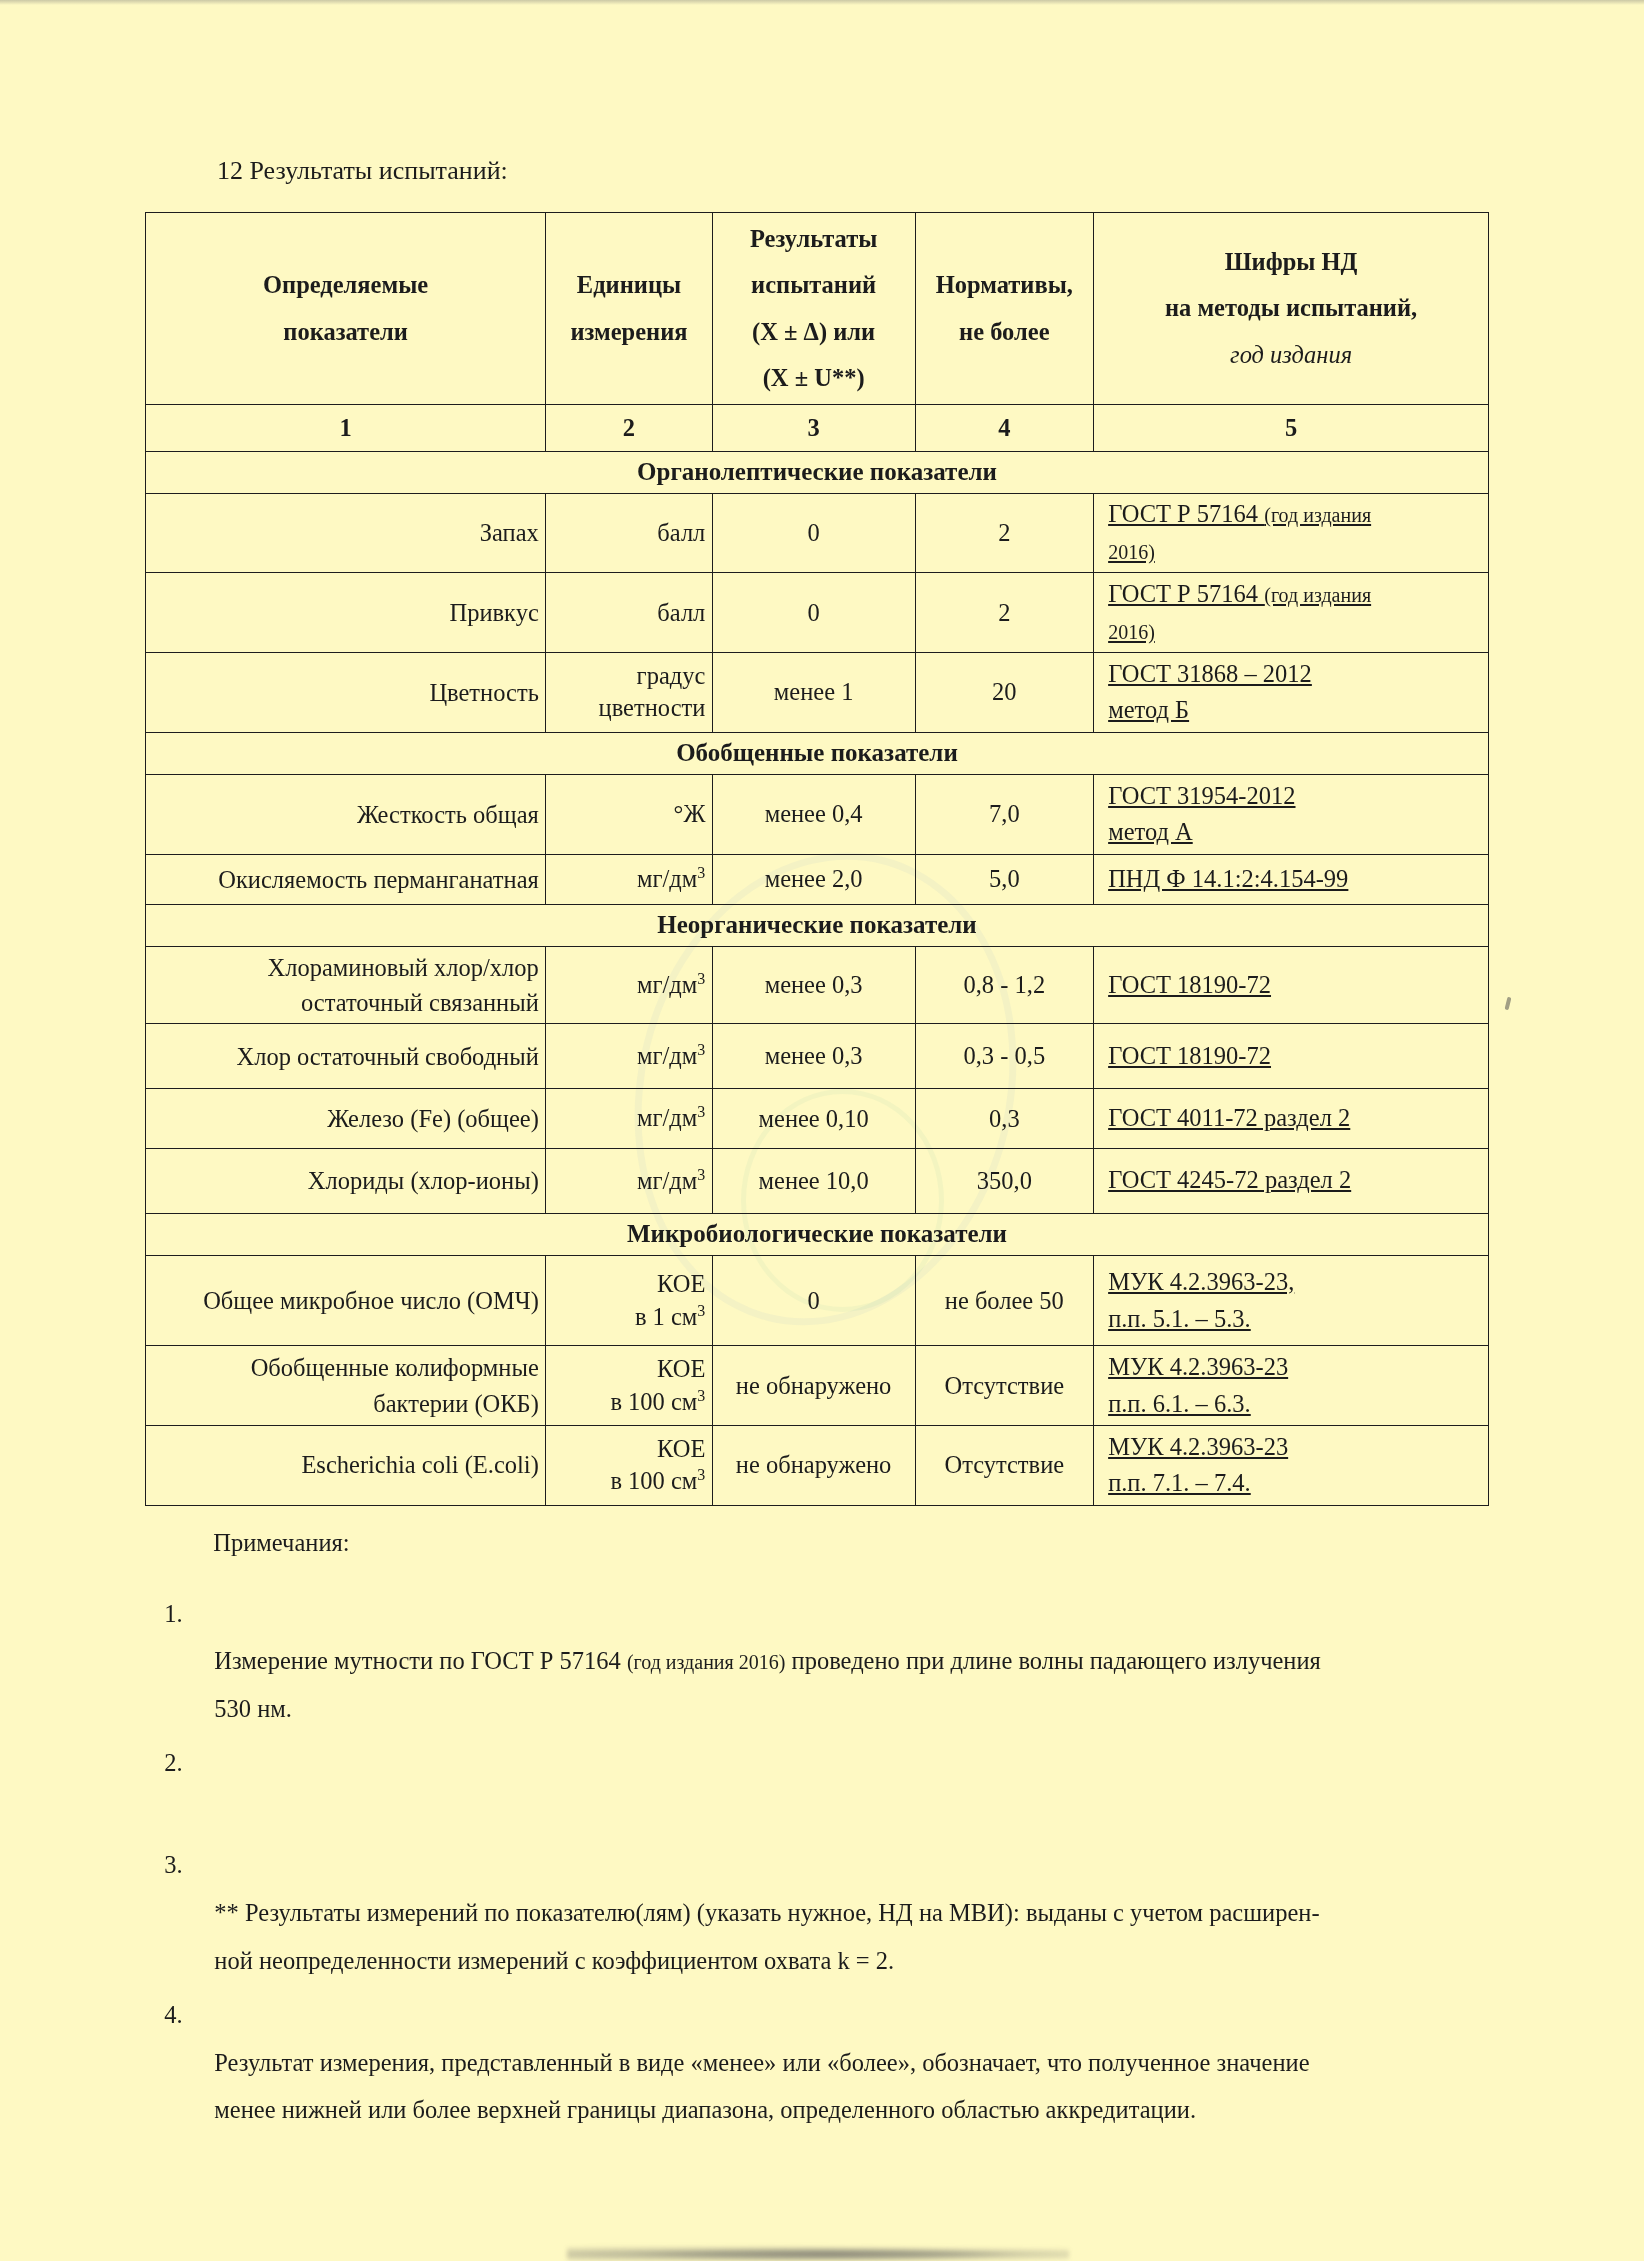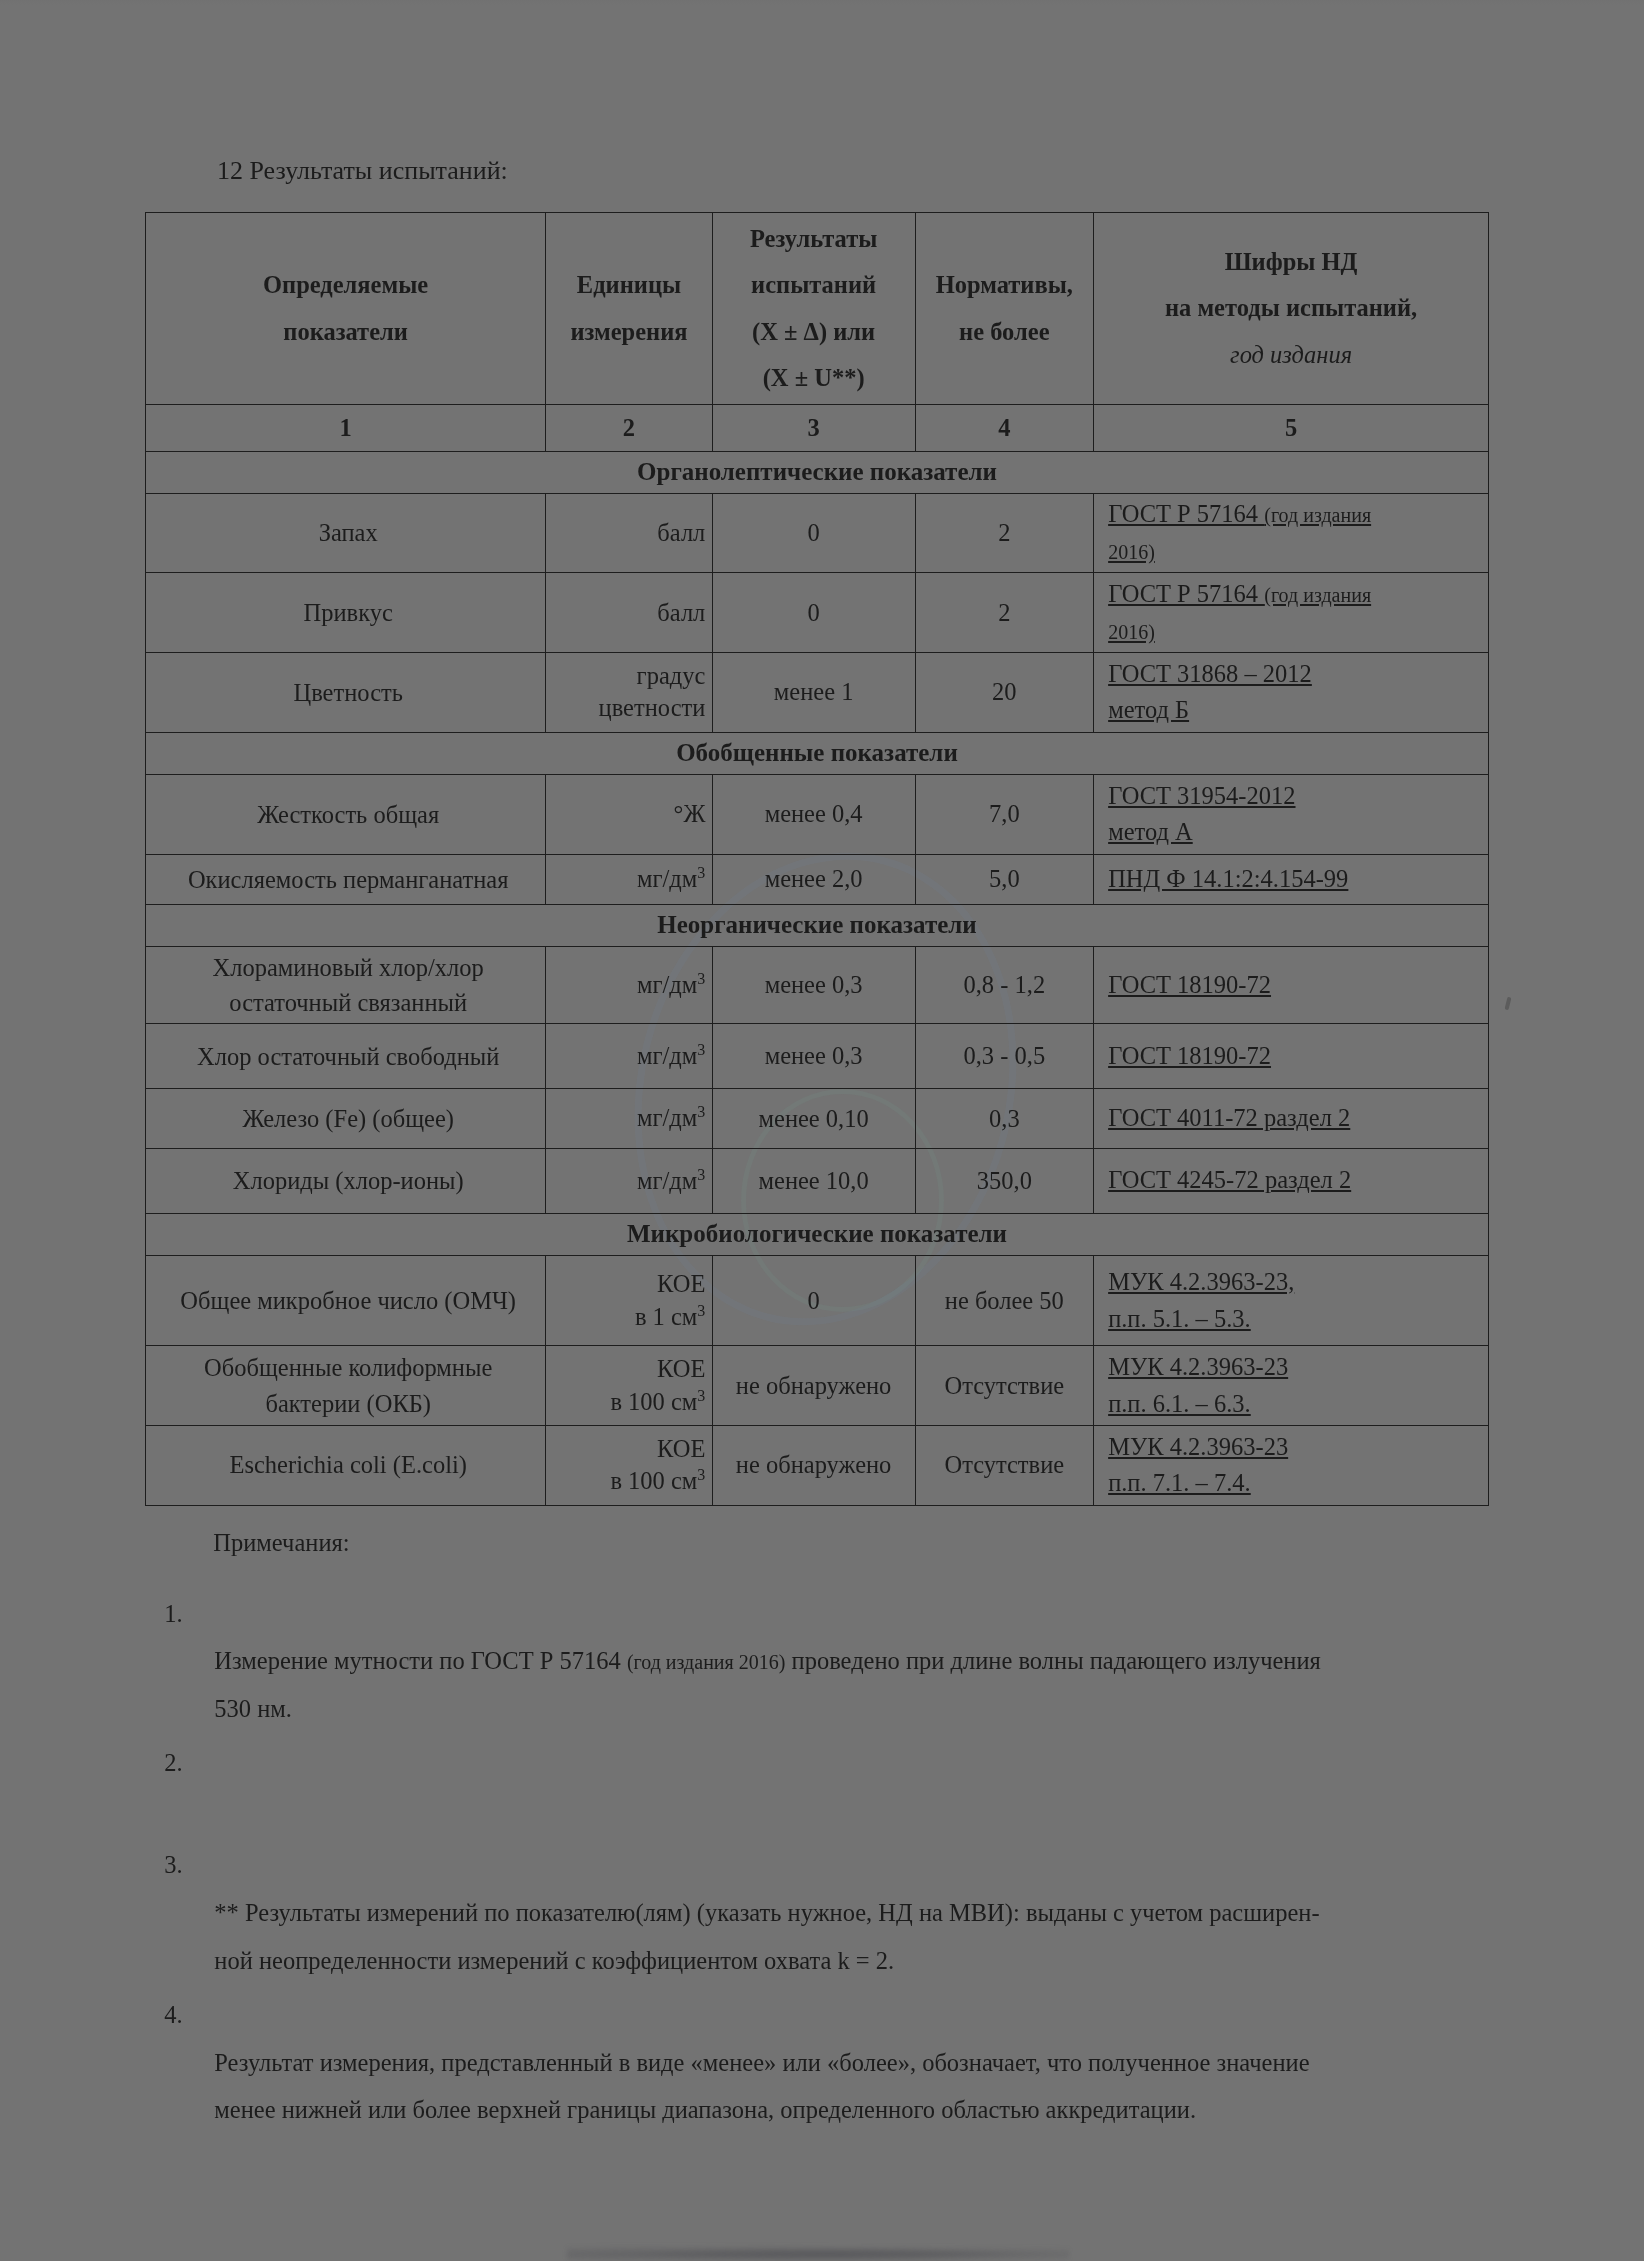--- a/index.html
+++ b/index.html
@@ -1,19 +1,19 @@
 <!DOCTYPE html>
 <html style="font-size:10.3px"><head>
 <meta charset="utf-8">
 <style>
   html,body{margin:0;padding:0;background:#e8e8e6;}
   .page{
     position:relative;
     width:1644px;height:2261px;
-    background:#737373;
+    background:#fef9c3;
     font-family:"Liberation Serif","DejaVu Serif",serif;
     color:#1c1c1c;
     overflow:hidden;
   }
   .edge-top{position:absolute;left:0;top:0;width:100%;height:4.5px;
     background:linear-gradient(180deg,rgba(110,110,110,.35),rgba(110,110,110,0));}
   .content{position:absolute;left:145px;top:0;width:1344px;}
   .doc-title{margin:156px 0 26px 72px;font-size:26px;}
 
   table.results{width:1344px;border-collapse:collapse;table-layout:fixed;
@@ -22,21 +22,21 @@
     padding:2.6px 6.4px;overflow:hidden;}
   tr.hdr td{font-weight:bold;text-align:center;height:155px;line-height:1.9;
     white-space:pre-line;border-bottom:1.9px solid #1d1d1d;}
   td.hc3{line-height:1.42;}
   td.hc5{line-height:1.55;}
   .gi{display:block;font-style:italic;font-weight:normal;}
   tr.nums td{font-weight:bold;text-align:center;height:40px;line-height:1;
     border-bottom:1.9px solid #1d1d1d;}
   tr.sect td{font-weight:bold;text-align:center;height:36px;font-size:25px;
     border-top:1.9px solid #1d1d1d;border-bottom:1.9px solid #1d1d1d;}
-  td.name{text-align:center;padding-left:11.6px;line-height:1.45;white-space:pre-line;}
+  td.name{text-align:right;padding-left:11.6px;line-height:1.45;white-space:pre-line;}
   td.unit{text-align:right;line-height:1.32;white-space:pre-line;}
   td.res,td.norm{text-align:center;}
   td.nd{text-align:left;padding-left:14px;line-height:1.5;white-space:pre-line;text-decoration:underline;}
   .sm{font-size:20px;white-space:pre-line;}
   sup{font-size:16px;line-height:0;vertical-align:super;}
   tr.h98  td{height:63px;}
   tr.h108 td{height:70px;}
   tr.h104 td{height:67px;}
   tr.h92  td{height:59px;}
   tr.h82  td{height:53px;}

